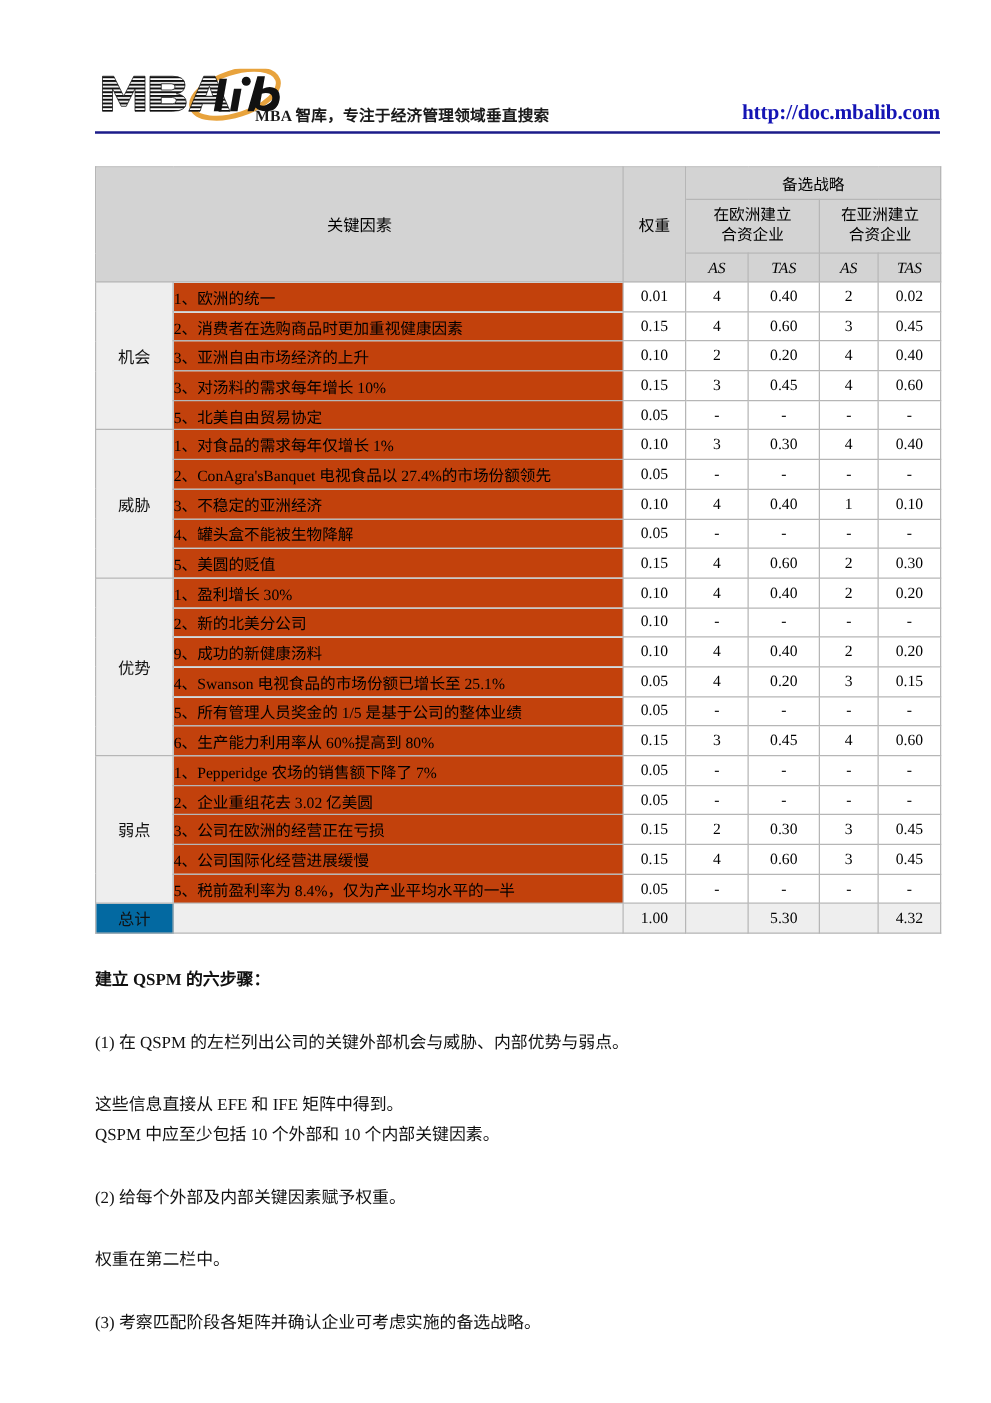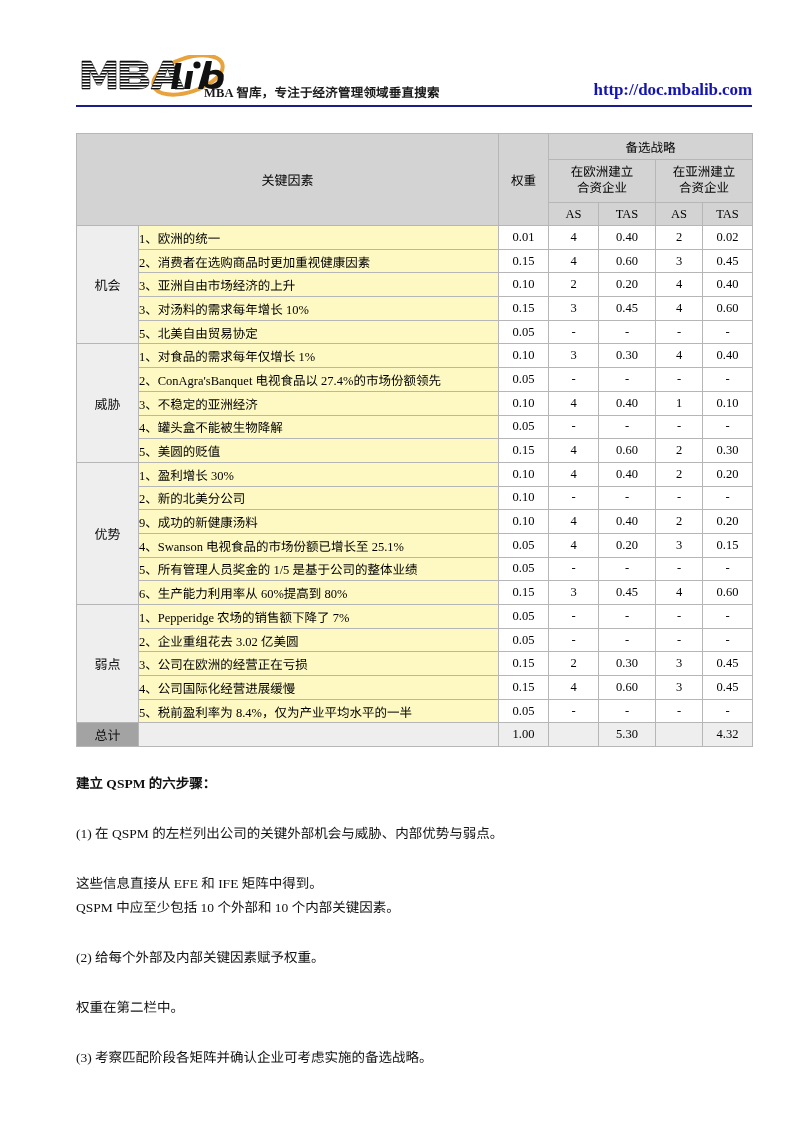--- a/index.html
+++ b/index.html
@@ -98,47 +98,48 @@
   .hd-key {
     font-size: 13px;
   }
   .hd-sub {
     font-size: 12.5px;
     line-height: 1.25;
   }
   .hd-astas {
     font-size: 12.5px;
     height: 22px;
+    font-style: italic;
   }
 
   .cat {
     background: #eeeeee;
     text-align: center;
     font-size: 13px;
     color: #111;
   }
   .fac {
-    background: #fef9c3;
+    background: #c2410c;
     text-align: left;
     padding-left: 5px;
     height: 22.7px;
     white-space: nowrap;
     overflow: hidden;
   }
   .num {
     background: #ffffff;
     text-align: center;
     font-size: 12.5px;
   }
   .totrow td {
     background: #eeeeee;
     font-weight: bold;
   }
   .totrow td.fac { background:#eeeeee; }
-  .totrow td.cat { background:#a3a3a3; font-weight: normal; }
+  .totrow td.cat { background:#0369a1; font-weight: normal; }
 
   
   col.c-cat  { width: 62px; }
   col.c-fac  { width: 360px; }
   col.c-w    { width: 50px; }
   col.c-as1  { width: 50px; }
   col.c-tas1 { width: 57px; }
   col.c-as2  { width: 47px; }
   col.c-tas2 { width: 50px; }
 

